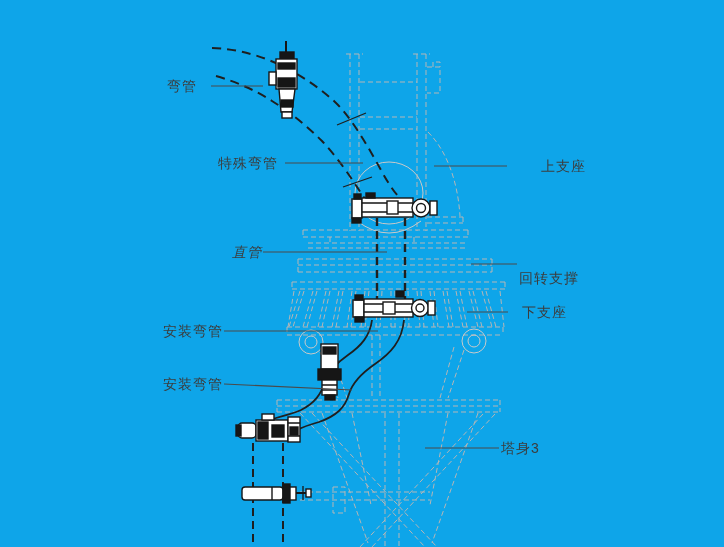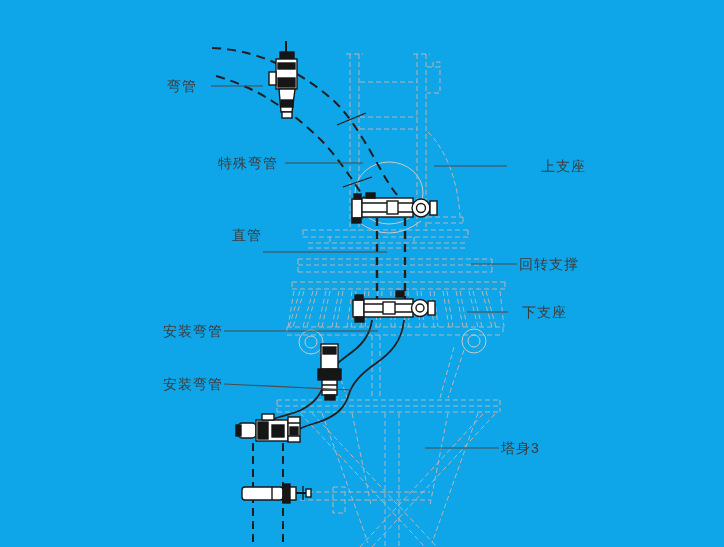--- a/index.html
+++ b/index.html
@@ -158,20 +158,20 @@
       <path d="M224,384 L352,390"></path>
       <path d="M434,166 H507"></path>
       <path d="M471,264 H517"></path>
       <path d="M467,312 H508"></path>
       <path d="M425,448 H499"></path>
     </g>
   </svg>
 
   <div class="lbl" style="left:167px;top:79px;">弯管</div>
   <div class="lbl" style="left:218px;top:156px;">特殊弯管</div>
-  <div class="lbl" style="left:232px;top:228px;">直管</div>
+  <div class="lbl" style="left:232px;top:245px;font-style:italic;">直管</div>
   <div class="lbl" style="left:163px;top:324px;">安装弯管</div>
   <div class="lbl" style="left:163px;top:377px;">安装弯管</div>
   <div class="lbl" style="left:509px;top:159px;margin-left:32px;">上支座</div>
-  <div class="lbl" style="left:519px;top:257px;">回转支撑</div>
+  <div class="lbl" style="left:519px;top:271px;">回转支撑</div>
   <div class="lbl" style="left:511px;top:305px;margin-left:11px;">下支座</div>
   <div class="lbl" style="left:501px;top:441px;text-align:center;">塔身3</div>
 </div>
 
 </body></html>

